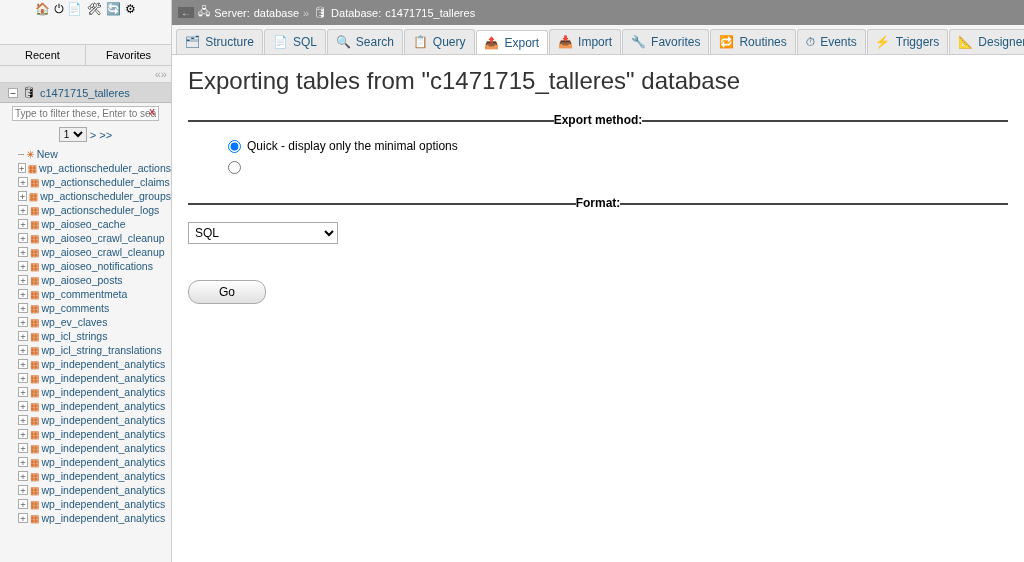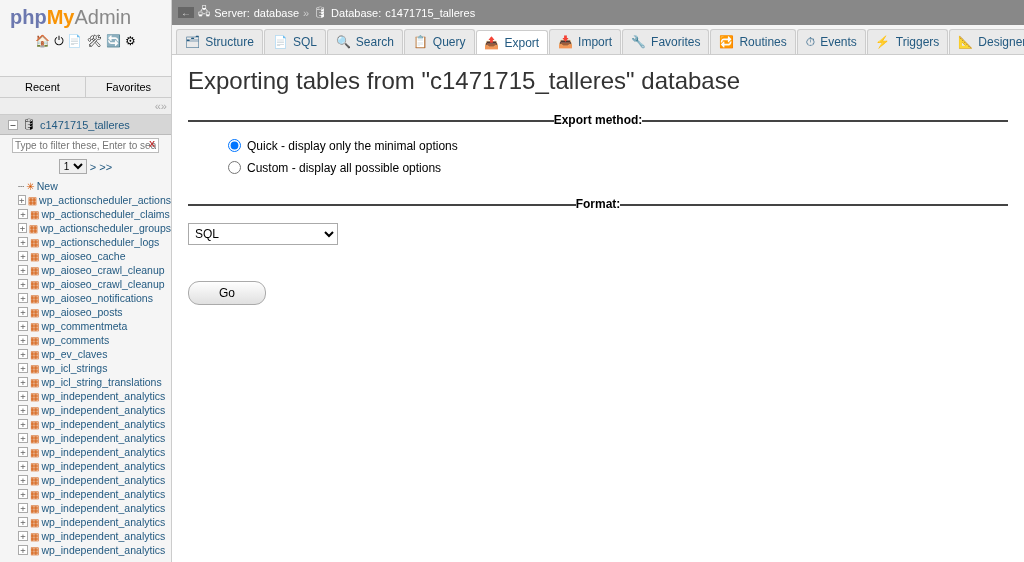--- a/index.html
+++ b/index.html
@@ -224,21 +224,21 @@
       font-size: 12px;
       font-weight: bold;
       padding-bottom: 2px;
       text-align: center;
     }
     .radio-group {
       padding: 10px 0 14px 40px;
     }
     .radio-group label {
       display: flex;
-      align-items: flex-start;
+      align-items: flex-end;
       gap: 6px;
       font-size: 12px;
       margin-bottom: 8px;
       cursor: pointer;
     }
     .sel-block {
       padding: 10px 0 20px 0;
     }
     .sel-block select {
       width: 150px;
@@ -256,23 +256,20 @@
       border-radius: 11px;
       background: linear-gradient(#fefefe, #e0e0e0);
       font-size: 12px;
       cursor: pointer;
     }
   </style>
 </head>
 <body>
 
 <div class="sidebar">
-  <div class="logo">
-    <span class="php">php</span><span class="my">My</span><span class="admin">Admin</span>
-  </div>
   <div class="icon-row">
     <span>🏠</span>
     <span>⏻</span>
     <span>📄</span>
     <span>🛠</span>
     <span>🔄</span>
     <span>⚙</span>
   </div>
   <div class="tabs-sidebar">
     <div>Recent</div>
@@ -502,21 +499,20 @@
     <fieldset class="group">
       <legend class="group-label">Export method:</legend>
     </fieldset>
     <div class="radio-group">
       <label>
         <input type="radio" name="exp" checked="" style="">
         <span>Quick - display only the minimal options</span>
       </label>
       <label>
         <input type="radio" name="exp" style="">
-        <span>Custom - display all possible options</span>
       </label>
     </div>
 
     <fieldset class="group">
       <legend class="group-label">Format:</legend>
     </fieldset>
     <div class="sel-block">
       <select>
         <option>SQL</option>
       </select>

